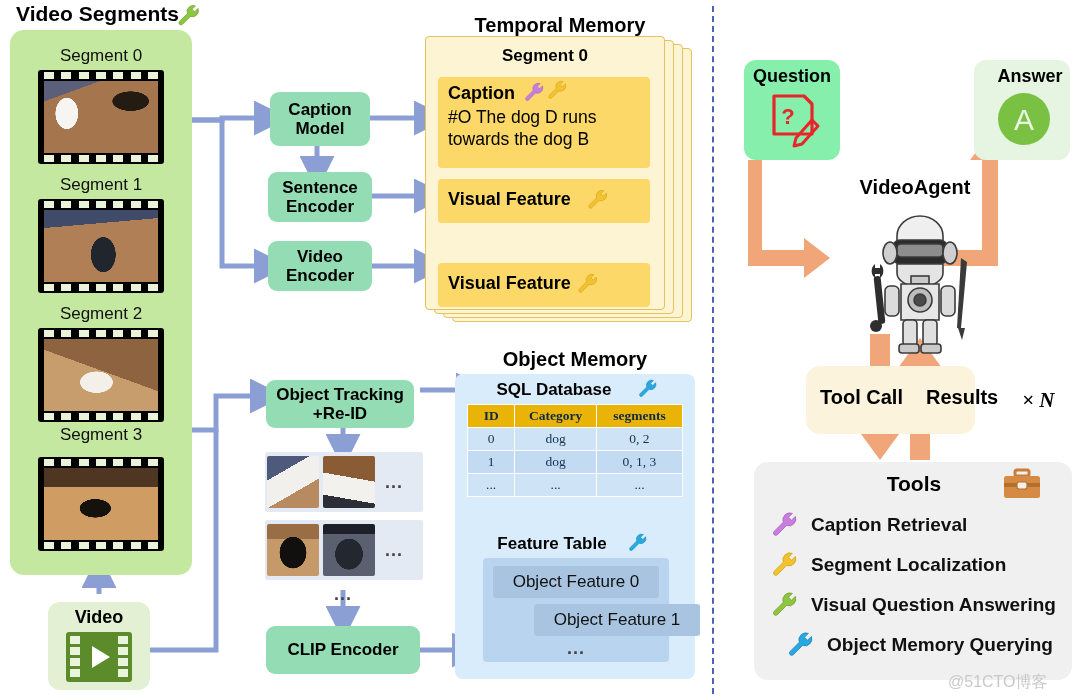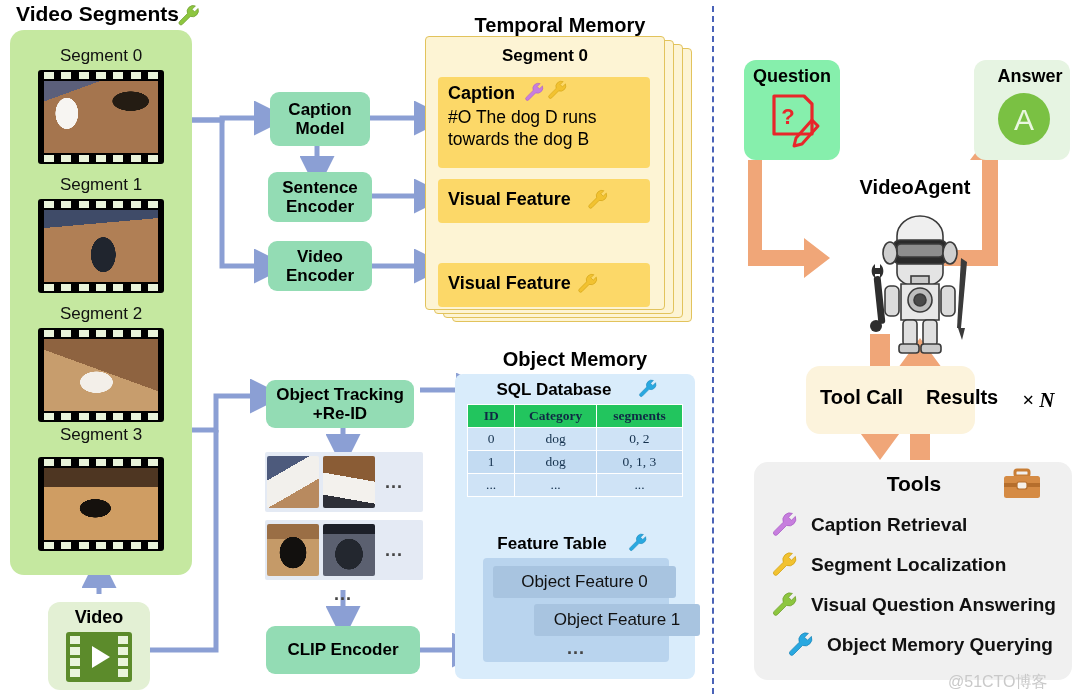--- a/index.html
+++ b/index.html
@@ -62,21 +62,21 @@
     background:#fdf4d4;border:1.3px solid #e2c35c;border-radius:4px;
   }
   .mem-item{
     background:#fcd868;border-radius:4px;color:#000;
   }
 
   
   #obj-panel{background:#d9ecfb;border-radius:8px;}
   table.sql{border-collapse:collapse;width:100%;font-family:"Liberation Serif", serif;}
   table.sql th{
-    background:#22c55e;color:#0f2a44;font-weight:bold;font-size:13.5px;
+    background:#eab308;color:#0f2a44;font-weight:bold;font-size:13.5px;
     border:1px solid #ffffff;padding:3px 0;text-align:center;
   }
   table.sql td{
     background:#cfe3f6;color:#15314d;font-size:13.5px;
     border:1px solid #ffffff;padding:3px 0;text-align:center;
   }
   table.sql tr.alt td{background:#c3dbf2;}
   .ftbl{background:#b9d4ee;border-radius:4px;}
   .feat-row{
     background:#a8c4e0;border-radius:3px;color:#111;font-size:17px;
@@ -373,21 +373,21 @@
         </tr>
       </tbody>
     </table>
 
     <div class="abs ttl" style="left:22px;top:160px;width:150px;font-size:17px;">Feature Table</div>
     <svg class="abs" style="left:172px;top:158px;width:22px;height:22px;" viewBox="0 0 24 24">
       <path d="M20.3 5.1l-3.1 3.1-2.4-2.4 3.1-3.1a5.6 5.6 0 0 0-7.3 7.1L3.3 17.1a1.8 1.8 0 0 0 2.6 2.6l7.3-7.3a5.6 5.6 0 0 0 7.1-7.3z" fill="#29a8e0" stroke="#1b86b8" stroke-width="0.6"></path>
     </svg>
 
     <div class="abs ftbl" style="left:28px;top:184px;width:186px;height:104px;">
-      <div class="abs feat-row" style="left:10px;top:8px;width:183px;height:32px;">Object Feature 0</div>
+      <div class="abs feat-row" style="left:10px;top:8px;width:166px;height:32px;">Object Feature 0</div>
       <div class="abs feat-row" style="left:10px;top:46px;width:166px;height:32px;margin-left:41px;">Object Feature 1</div>
       <div class="abs dots" style="left:84px;top:80px;">...</div>
     </div>
   </div>
 
   <div class="abs" id="divider"></div>
 
   <svg class="abs" style="left:712px;top:0;width:368px;height:700px;" viewBox="0 0 368 700">
     <g fill="#f0a678">
 

